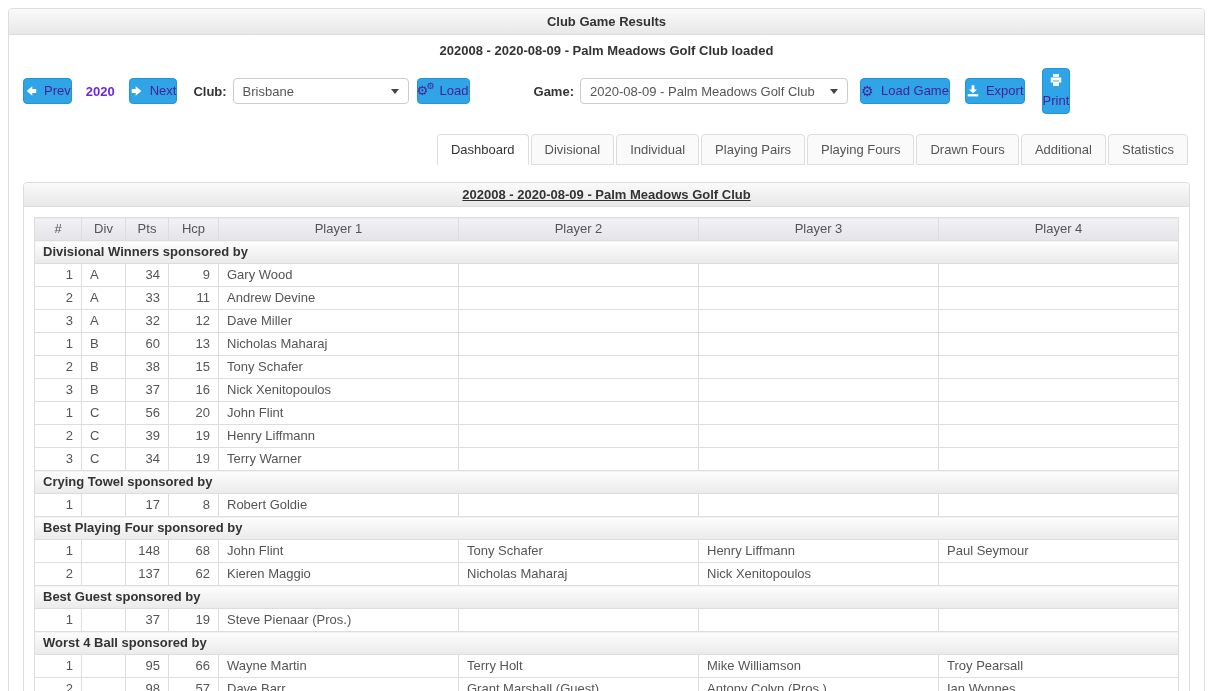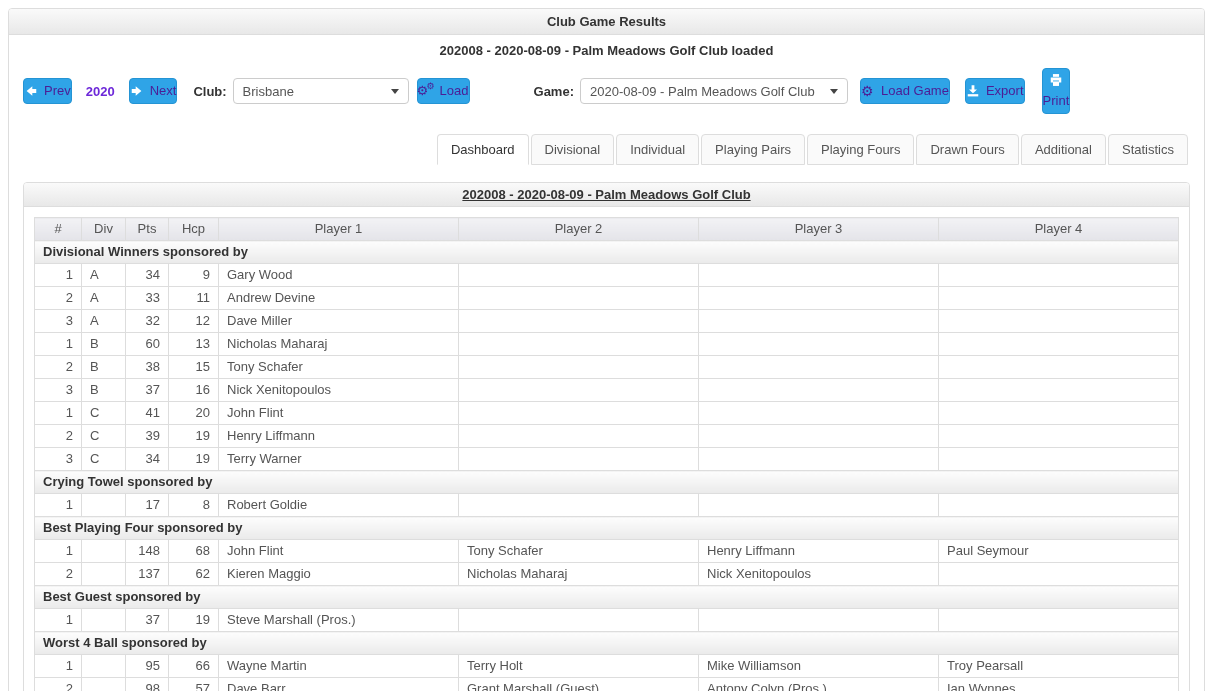--- a/index.html
+++ b/index.html
@@ -286,21 +286,21 @@
                 <td class="c2">37</td>
                 <td class="c3">16</td>
                 <td class="c4">Nick Xenitopoulos</td>
                 <td class="c5"></td>
                 <td class="c6"></td>
                 <td class="c7"></td>
               </tr>
               <tr>
                 <td class="c0">1</td>
                 <td class="c1">C</td>
-                <td class="c2">41</td>
+                <td class="c2">56</td>
                 <td class="c3">20</td>
                 <td class="c4">John Flint</td>
                 <td class="c5"></td>
                 <td class="c6"></td>
                 <td class="c7"></td>
               </tr>
               <tr>
                 <td class="c0">2</td>
                 <td class="c1">C</td>
                 <td class="c2">39</td>
@@ -357,21 +357,21 @@
                 <td class="c7"></td>
               </tr>
               <tr>
                 <td colspan="8" class="section-cell">Best Guest sponsored by</td>
               </tr>
               <tr>
                 <td class="c0">1</td>
                 <td class="c1"></td>
                 <td class="c2">37</td>
                 <td class="c3">19</td>
-                <td class="c4">Steve Marshall (Pros.)</td>
+                <td class="c4">Steve Pienaar (Pros.)</td>
                 <td class="c5"></td>
                 <td class="c6"></td>
                 <td class="c7"></td>
               </tr>
               <tr>
                 <td colspan="8" class="section-cell">Worst 4 Ball sponsored by</td>
               </tr>
               <tr>
                 <td class="c0">1</td>
                 <td class="c1"></td>

